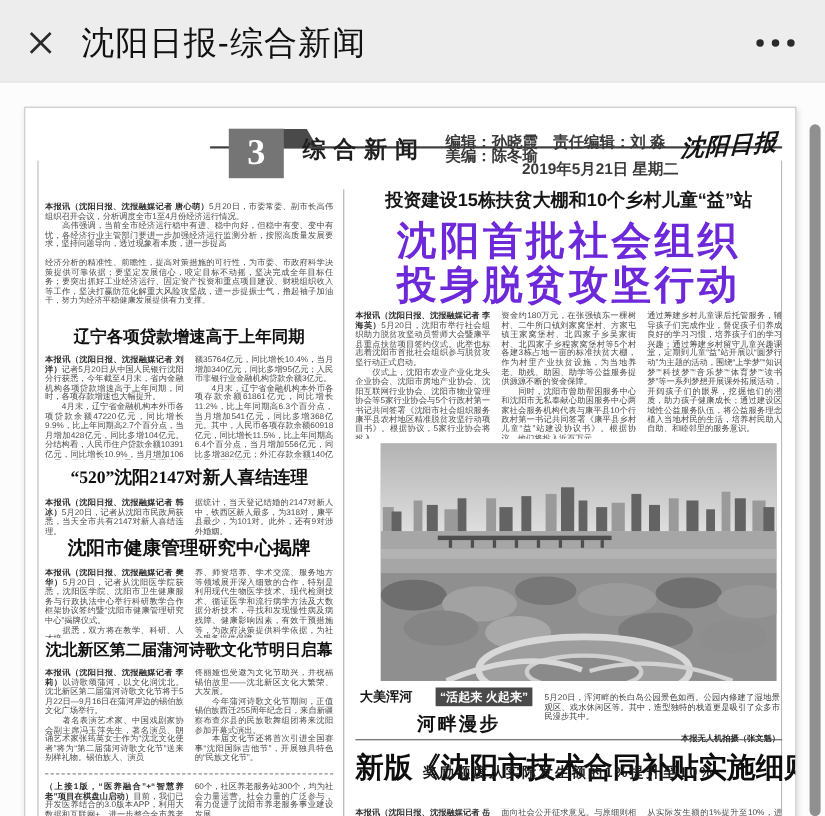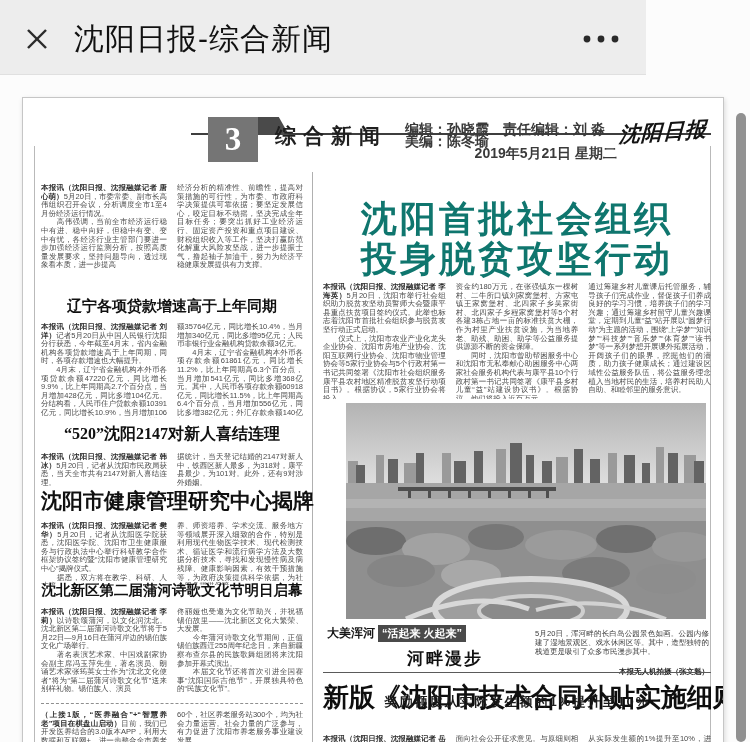--- a/index.html
+++ b/index.html
@@ -1,20 +1,20 @@
 <!DOCTYPE html>
 <html><head>
 <meta charset="utf-8">
 <style>
   * { margin:0; padding:0; box-sizing:border-box; }
   html,body { width:750px; height:742px; overflow:hidden; background:#fcfcfc;
     font-family:"Liberation Sans","DejaVu Sans",sans-serif; }
 
   
-  .titlebar { position:absolute; left:0; top:0; width:646px; height:75px;
+  .titlebar { position:absolute; left:0; top:0; width:750px; height:75px;
     background:#ededed; border-bottom:1px solid #e0e0e0; }
   .close-btn { position:absolute; left:22px; top:24px; width:30px; height:30px; cursor:pointer; }
   .bar-title { position:absolute; left:74px; top:19px; font-size:30px; color:#111;
     font-weight:400; letter-spacing:1px; white-space:nowrap; }
   .more-btn { position:absolute; right:24px; top:28px; width:42px; height:22px; cursor:pointer; }
 
   
   .page { position:absolute; left:22px; top:97px; width:702px; height:662px;
     background:#ffffff; border:1px solid #c6c6c6; box-shadow:1px 2px 5px rgba(0,0,0,.14);
     overflow:hidden; color:#222; }
@@ -50,34 +50,34 @@
   .l-art { position:absolute; left:0; width:262px; }
   .l-title { font-family:"Liberation Serif","DejaVu Serif",serif; font-weight:bold;
     color:#101010; text-align:center; white-space:nowrap; }
   .dashes { position:absolute; left:0; top:534px; width:262px; border-top:1px dashed #8f8f8f; }
 
   
   .center-region { position:absolute; left:300px; top:71px; width:388px; height:591px; }
   .kicker { position:absolute; left:0; top:2px; width:388px; text-align:center;
     font-size:16.5px; font-weight:bold; color:#161616; white-space:nowrap; }
   .main-headline { position:absolute; left:0; top:30px; width:388px; text-align:center;
-    font-size:36px; line-height:40px; font-weight:bold; letter-spacing:3px; color:#0f766e;
+    font-size:36px; line-height:40px; font-weight:bold; letter-spacing:3px; color:#6d28d9;
     white-space:nowrap; }
   .main-body { position:absolute; left:0; top:114px; width:388px; height:116px; }
   .photo-wrap { position:absolute; left:23px; top:234px; width:360px; height:216px;
     background:#aeaeae; overflow:hidden; }
   .caption { position:absolute; left:4px; top:456px; width:384px; height:46px; }
   .cap-left { position:absolute; left:0; top:0; width:160px; }
   .cap-line1 { font-size:12px; font-weight:bold; color:#161616; white-space:nowrap; }
   .cap-hl { display:inline-block; background:#4a4a4a; color:#fff; font-size:11px;
-    font-weight:bold; padding:1px 4px; margin-left:3px; }
+    font-weight:bold; padding:1px 4px; margin-left:21px; }
   .cap-name { font-family:Liberation Sans, sans-serif; font-size:17px; font-weight:bold;
-    color:#111; margin:5px 0 0 80px; letter-spacing:2px; }
+    color:#111; margin:5px 0 0 52px; letter-spacing:2px; }
   .cap-right { position:absolute; left:168px; top:4px; width:214px; }
-  .cap-text { font-size:7.5px; line-height:9px; color:#3c3c3c; text-align:justify;margin-left:40px; }
+  .cap-text { font-size:7.5px; line-height:9px; color:#3c3c3c; text-align:justify; }
   .cap-credit { font-size:7.5px; font-weight:bold; color:#222; text-align:right; margin-top:11px; }
   .center-rule { position:absolute; left:0; top:503px; width:388px; height:1px; background:#5a5a5a; }
   .bottom-headline { position:absolute; left:0; top:511px; width:388px; text-align:center;
     font-family:"Liberation Serif",serif; font-size:26px; font-weight:bold; color:#0e0e0e;
     white-space:nowrap; }
   .bottom-subhead { position:absolute; left:0; top:524px; width:388px; text-align:center;
     font-size:13px; font-weight:bold; letter-spacing:2px; color:#1a1a1a; }
   .bottom-body { position:absolute; left:0; top:566px; width:388px; height:30px; }
 
   
@@ -116,21 +116,21 @@
   <div class="section-title">综合新闻</div>
   <div class="editors">
     <div class="l1">编辑：孙晓霞　责任编辑：刘 淼　美编：陈冬瑜</div>
     <div class="l2">2019年5月21日 星期二</div>
   </div>
   <div class="masthead">沈阳日报</div>
 
   <div class="left-region">
 
     <div class="l-art" style="top:4px;">
-      <div class="cols" style="margin-top:11px; height:92px;">
+      <div class="cols" style="margin-top:11px; height:92px;flex-direction:column;">
         <div class="col"><span class="lead">本报讯（沈阳日报、沈报融媒记者 唐心萌）</span><span>5月20日，市委常委、副市长高伟组织召开会议，分析调度全市1至4月份经济运行情况。
 　　高伟强调，当前全市经济运行稳中有进、稳中向好，但稳中有变、变中有忧，各经济行业主管部门要进一步加强经济运行监测分析，按照高质量发展要求，坚持问题导向，透过现象看本质，进一步提高</span></div>
         <div class="col">经济分析的精准性、前瞻性，提高对策措施的可行性，为市委、市政府科学决策提供可靠依据；要坚定发展信心，咬定目标不动摇，坚决完成全年目标任务；要突出抓好工业经济运行、固定资产投资和重点项目建设、财税组织收入等工作，坚决打赢防范化解重大风险攻坚战，进一步提振士气，撸起袖子加油干，努力为经济平稳健康发展提供有力支撑。</div>
       </div>
     </div>
 
     <div class="l-art" style="top:128px;">
       <div class="l-title" style="font-size:15px;">辽宁各项贷款增速高于上年同期</div>
       <div class="cols" style="margin-top:7px; height:95px;">
         <div class="col"><span class="lead">本报讯（沈阳日报、沈报融媒记者 刘洋）</span><span>记者5月20日从中国人民银行沈阳分行获悉，今年截至4月末，省内金融机构各项贷款增速高于上年同期，同时，各项存款增速也大幅提升。
@@ -142,21 +142,21 @@
 
     <div class="l-art" style="top:255px;">
       <div class="l-title" style="font-size:16px;">“520”沈阳2147对新人喜结连理</div>
       <div class="cols" style="margin-top:8px; height:38px;">
         <div class="col"><span class="lead">本报讯（沈阳日报、沈报融媒记者 韩冰）</span><span>5月20日，记者从沈阳市民政局获悉，当天全市共有2147对新人喜结连理。</span></div>
         <div class="col">据统计，当天登记结婚的2147对新人中，铁西区新人最多，为318对，康平县最少，为101对。此外，还有9对涉外婚姻。</div>
       </div>
     </div>
 
     <div class="l-art" style="top:318px;">
-      <div class="l-title" style="font-size:21px;">沈阳市健康管理研究中心揭牌</div>
+      <div class="l-title" style="font-size:17px;">沈阳市健康管理研究中心揭牌</div>
       <div class="cols" style="margin-top:7px; height:63px;">
         <div class="col"><span class="lead">本报讯（沈阳日报、沈报融媒记者 樊华）</span><span>5月20日，记者从沈阳医学院获悉，沈阳医学院、沈阳市卫生健康服务与行政执法中心举行科研教学合作框架协议签约暨“沈阳市健康管理研究中心”揭牌仪式。
 　　据悉，双方将在教学、科研、人才培</span></div>
         <div class="col">养、师资培养、学术交流、服务地方等领域展开深入细致的合作，特别是利用现代生物医学技术、现代检测技术、循证医学和流行病学方法及大数据分析技术，寻找和发现慢性病及病残障、健康影响因素，有效干预措施等，为政府决策提供科学依据，为社会服务提供保障。</div>
       </div>
     </div>
 
     <div class="l-art" style="top:412px;">
       <div class="l-title" style="font-size:14.5px;">沈北新区第二届蒲河诗歌文化节明日启幕</div>
       <div class="cols" style="margin-top:8px; height:87px;">
@@ -174,20 +174,21 @@
       <div class="cols" style="height:55px;">
         <div class="col"><span class="lead">（上接1版，“医养融合”+“智慧养老”项目在棋盘山启动）</span><span>目前，我们已开发医养结合的3.0版本APP，利用大数据和互联网+，进一步整合全市养老服务资源，成效逐渐显现。</span></div>
         <div class="col">60个，社区养老服务站300个，均为社会力量运营。社会力量的广泛参与，有力促进了沈阳市养老服务事业建设发展。
 　　从5月份开始，该模式将在全市推广。</div>
       </div>
     </div>
   </div>
 
   <div class="center-region">
 
+    <div class="kicker">投资建设15栋扶贫大棚和10个乡村儿童“益”站</div>
     <div class="main-headline">
       <div>沈阳首批社会组织</div>
       <div>投身脱贫攻坚行动</div>
     </div>
 
     <div class="main-body cols">
       <div class="col"><span class="lead">本报讯（沈阳日报、沈报融媒记者 李海英）</span><span>5月20日，沈阳市举行社会组织助力脱贫攻坚动员誓师大会暨康平县重点扶贫项目签约仪式。此举也标志着沈阳市首批社会组织参与脱贫攻坚行动正式启动。
 　　仪式上，沈阳市农业产业化龙头企业协会、沈阳市房地产业协会、沈阳互联网行业协会、沈阳市物业管理协会等5家行业协会与5个行政村第一书记共同签署《沈阳市社会组织服务康平县农村地区精准脱贫攻坚行动项目书》。根据协议，5家行业协会将投入</span></div>
       <div class="col">资金约180万元，在张强镇东一棵树村、二牛所口镇刘家窝堡村、方家屯镇王家窝堡村、北四家子乡吴家街村、北四家子乡程家窝堡村等5个村各建3栋占地一亩的标准扶贫大棚，作为村里产业扶贫设施，为当地养老、助残、助困、助学等公益服务提供源源不断的资金保障。
 　　同时，沈阳市曾助帮困服务中心和沈阳市无私奉献心助困服务中心两家社会服务机构代表与康平县10个行政村第一书记共同签署《康平县乡村儿童“益”站建设协议书》。根据协议，他们将投入近百万元，</div>

